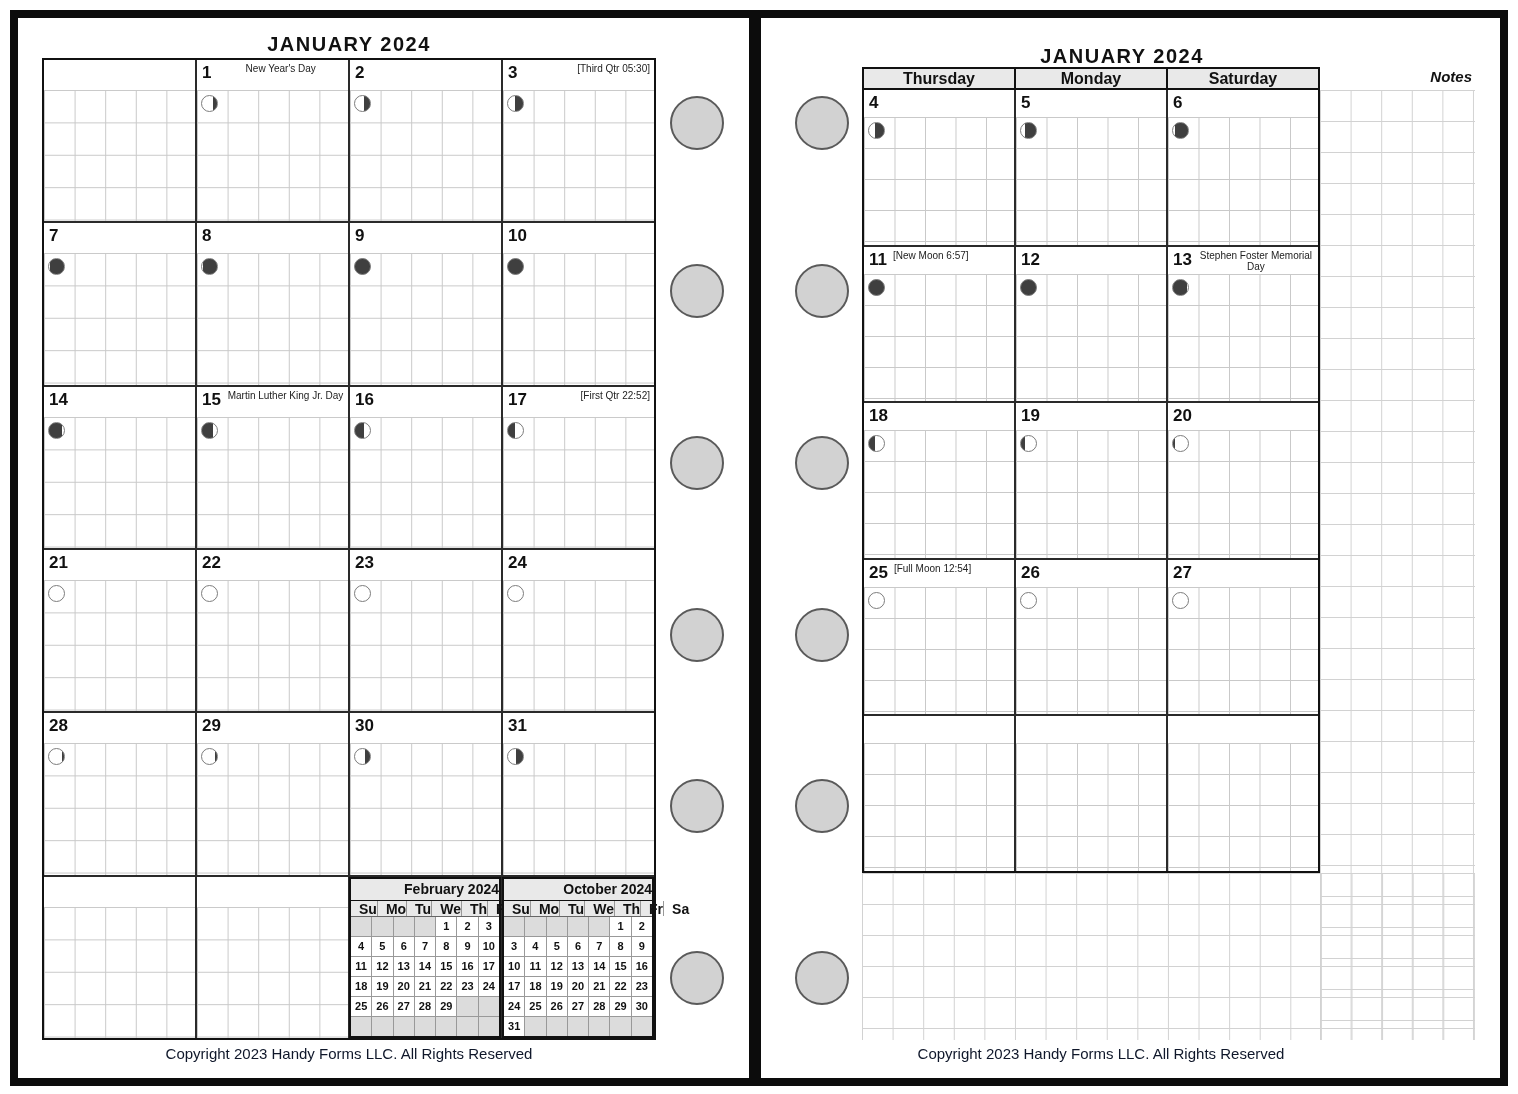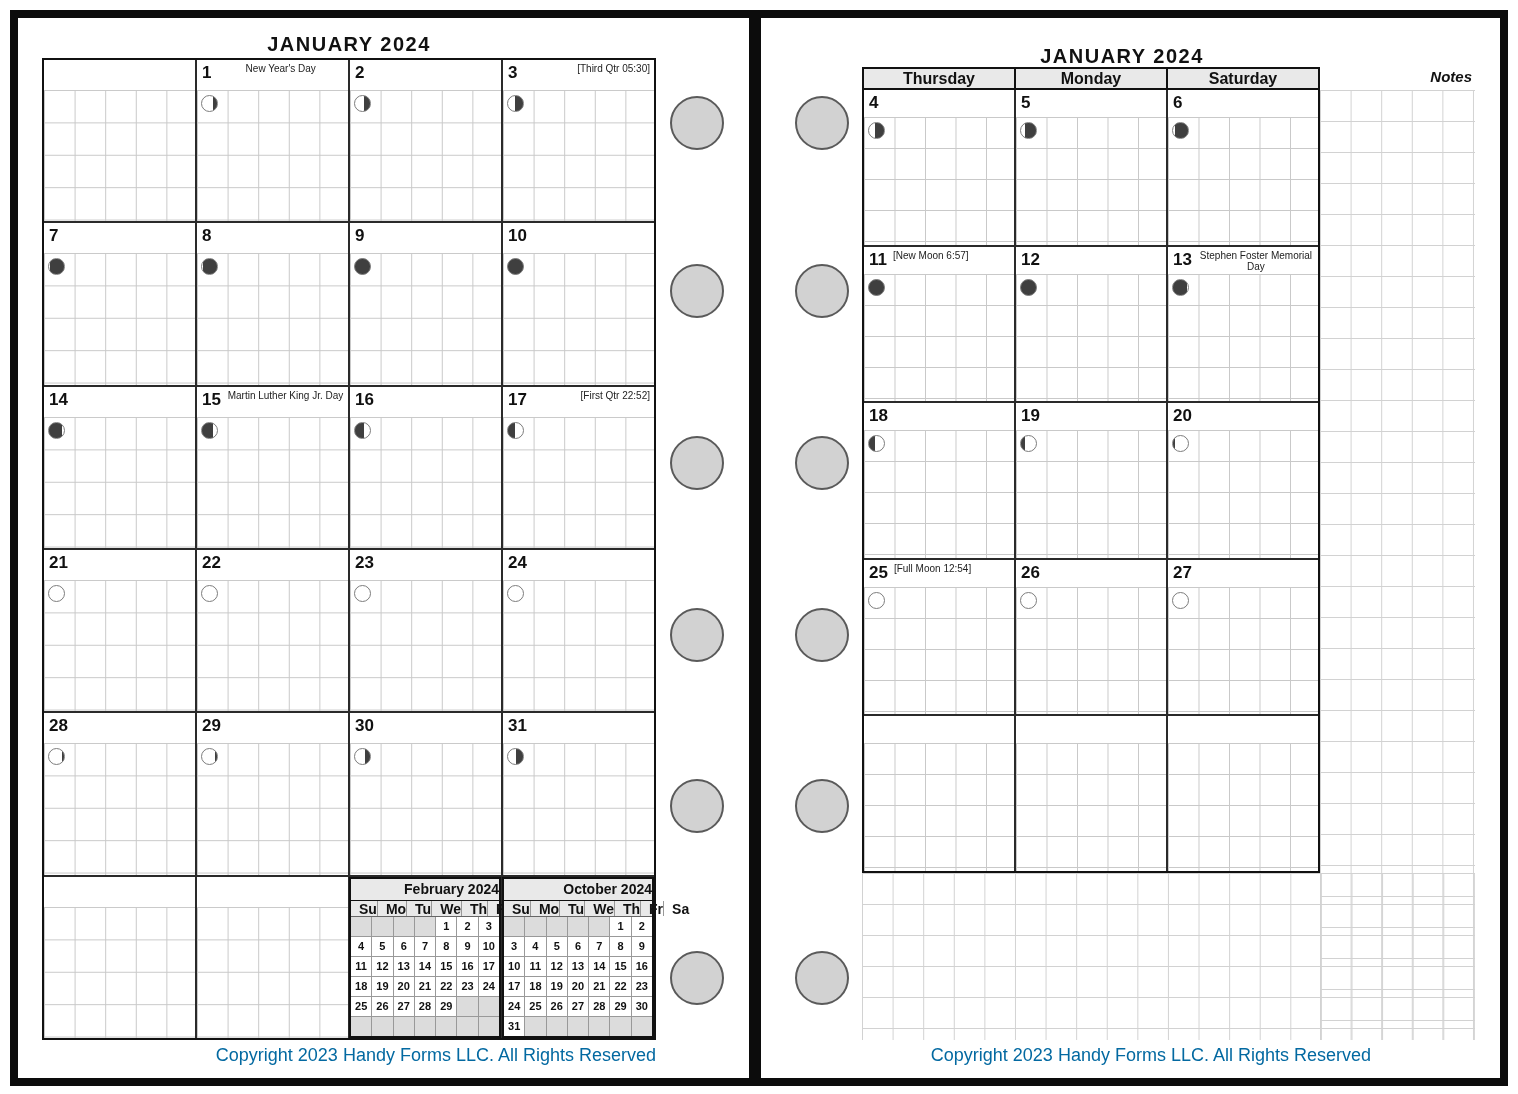--- a/index.html
+++ b/index.html
@@ -43,21 +43,21 @@
 
   .gridpanel { position:absolute;
     background-image:linear-gradient(to right,#d2d2d2 1px,transparent 1px),linear-gradient(to bottom,#d2d2d2 1px,transparent 1px);
     background-size:30.6px 31px; }
   .notes-panel  { left:559px; top:72px;  width:155px; height:950px; }
   .bottom-panel { left:101px; top:855px; width:613px; height:167px; }
 
   .notes-label { position:absolute; left:559px; top:50px; width:152px; text-align:right;
     font-weight:bold; font-style:italic; font-size:15px; color:#111; }
 
-  .copyright { position:absolute; font-size:18px; color:#0369a1; text-align:right; }
+  .copyright { position:absolute; font-size:15px; color:#0f172a; text-align:center; }
   .left  .copyright { left:24px; width:614px; top:1027px; }
   .right .copyright { left:70px; width:540px; top:1027px; }
 
   .hole { position:absolute; width:54px; height:54px; border-radius:50%; background:#d2d2d2; border:2px solid #5a5a5a; }
 
   
   .minical { position:absolute; left:-1px; top:0; right:0; bottom:0; display:flex; flex-direction:column; border:2px solid #111; background:#fff; }
   .mc-title { height:39px; flex:0 0 21px; background:#e9e9e9; font-weight:bold; font-size:14px; text-align:right; line-height:21px; border-bottom:1px solid #111; color:#111; }
   .mc-dow { display:flex; height:16px; flex:0 0 16px; background:#e9e9e9; border-bottom:1px solid #666; }
   .mc-dow span { flex:1; font-weight:bold; font-size:14px; text-align:center; line-height:16px; border-right:1px solid #999; color:#111;margin-left:8px; }

